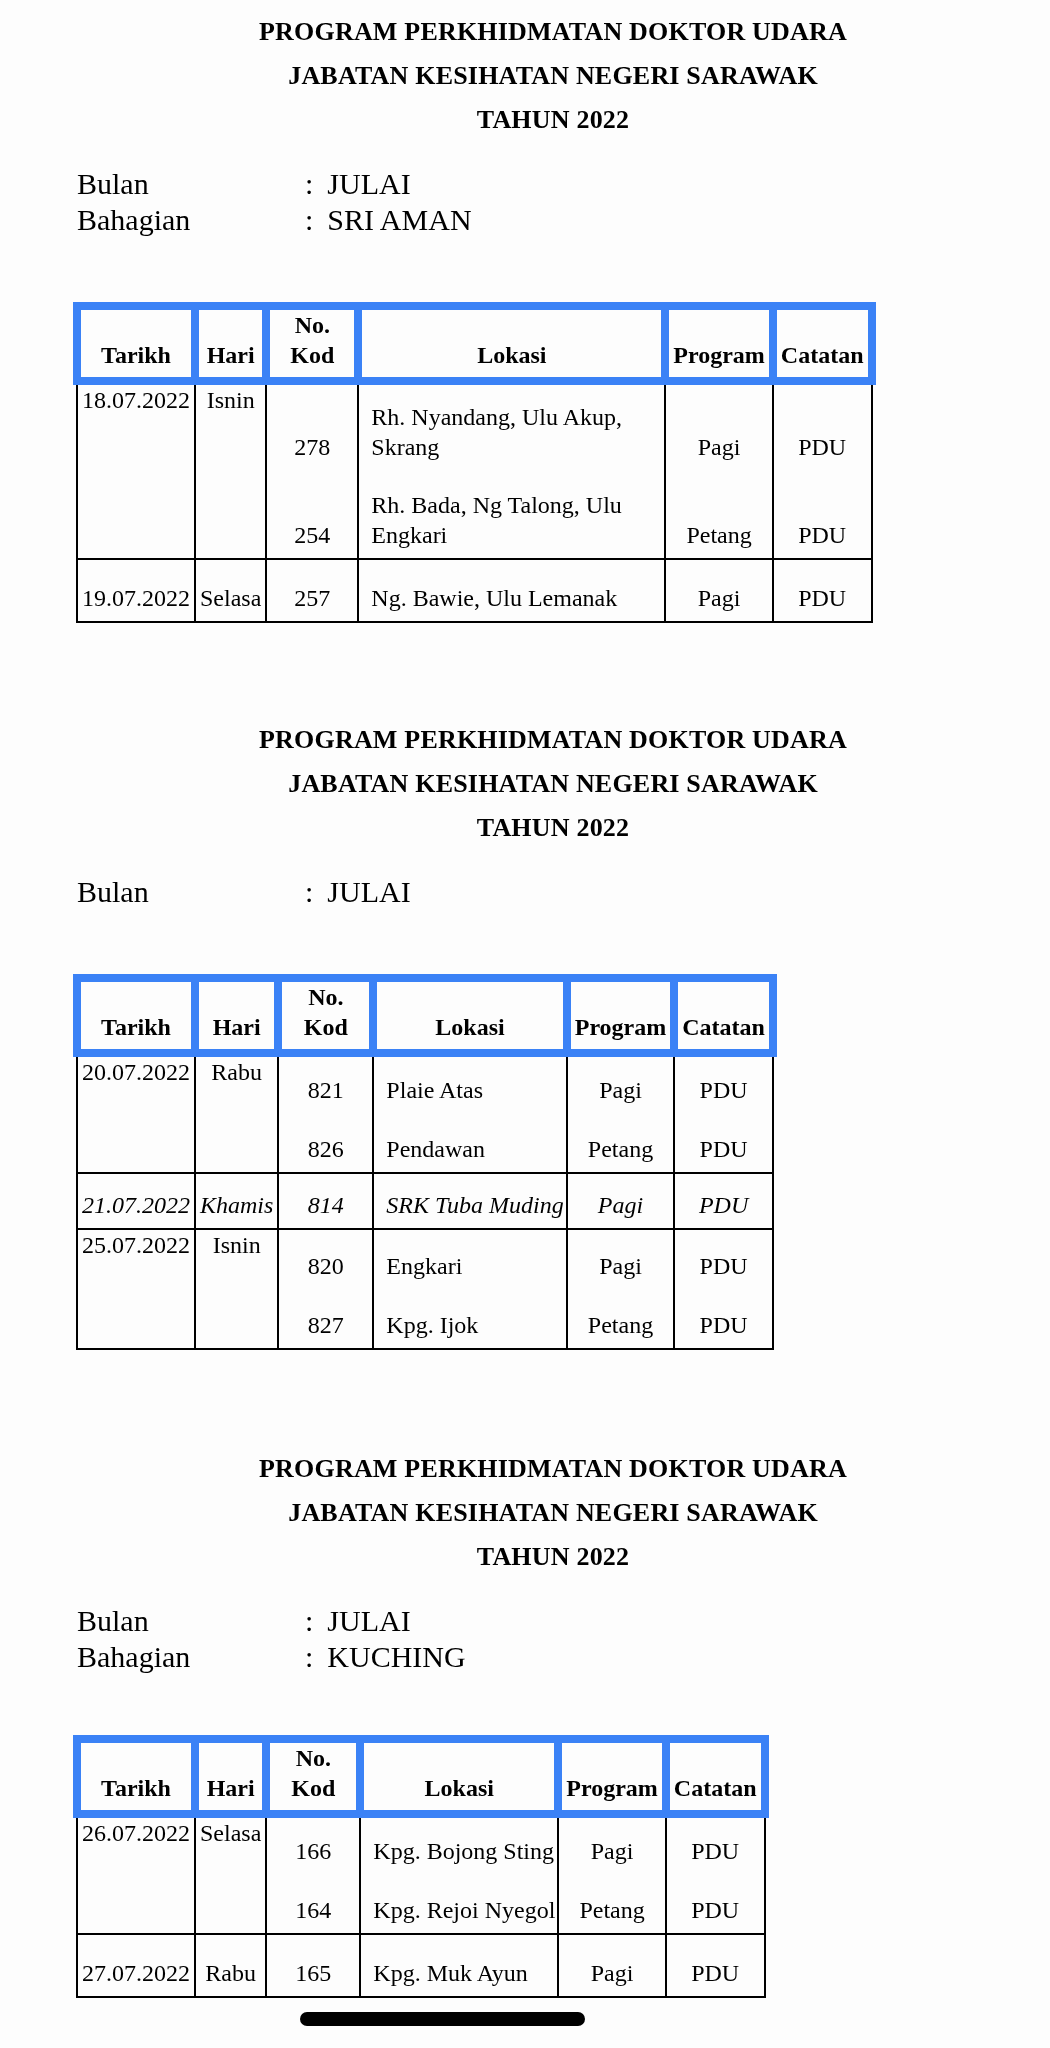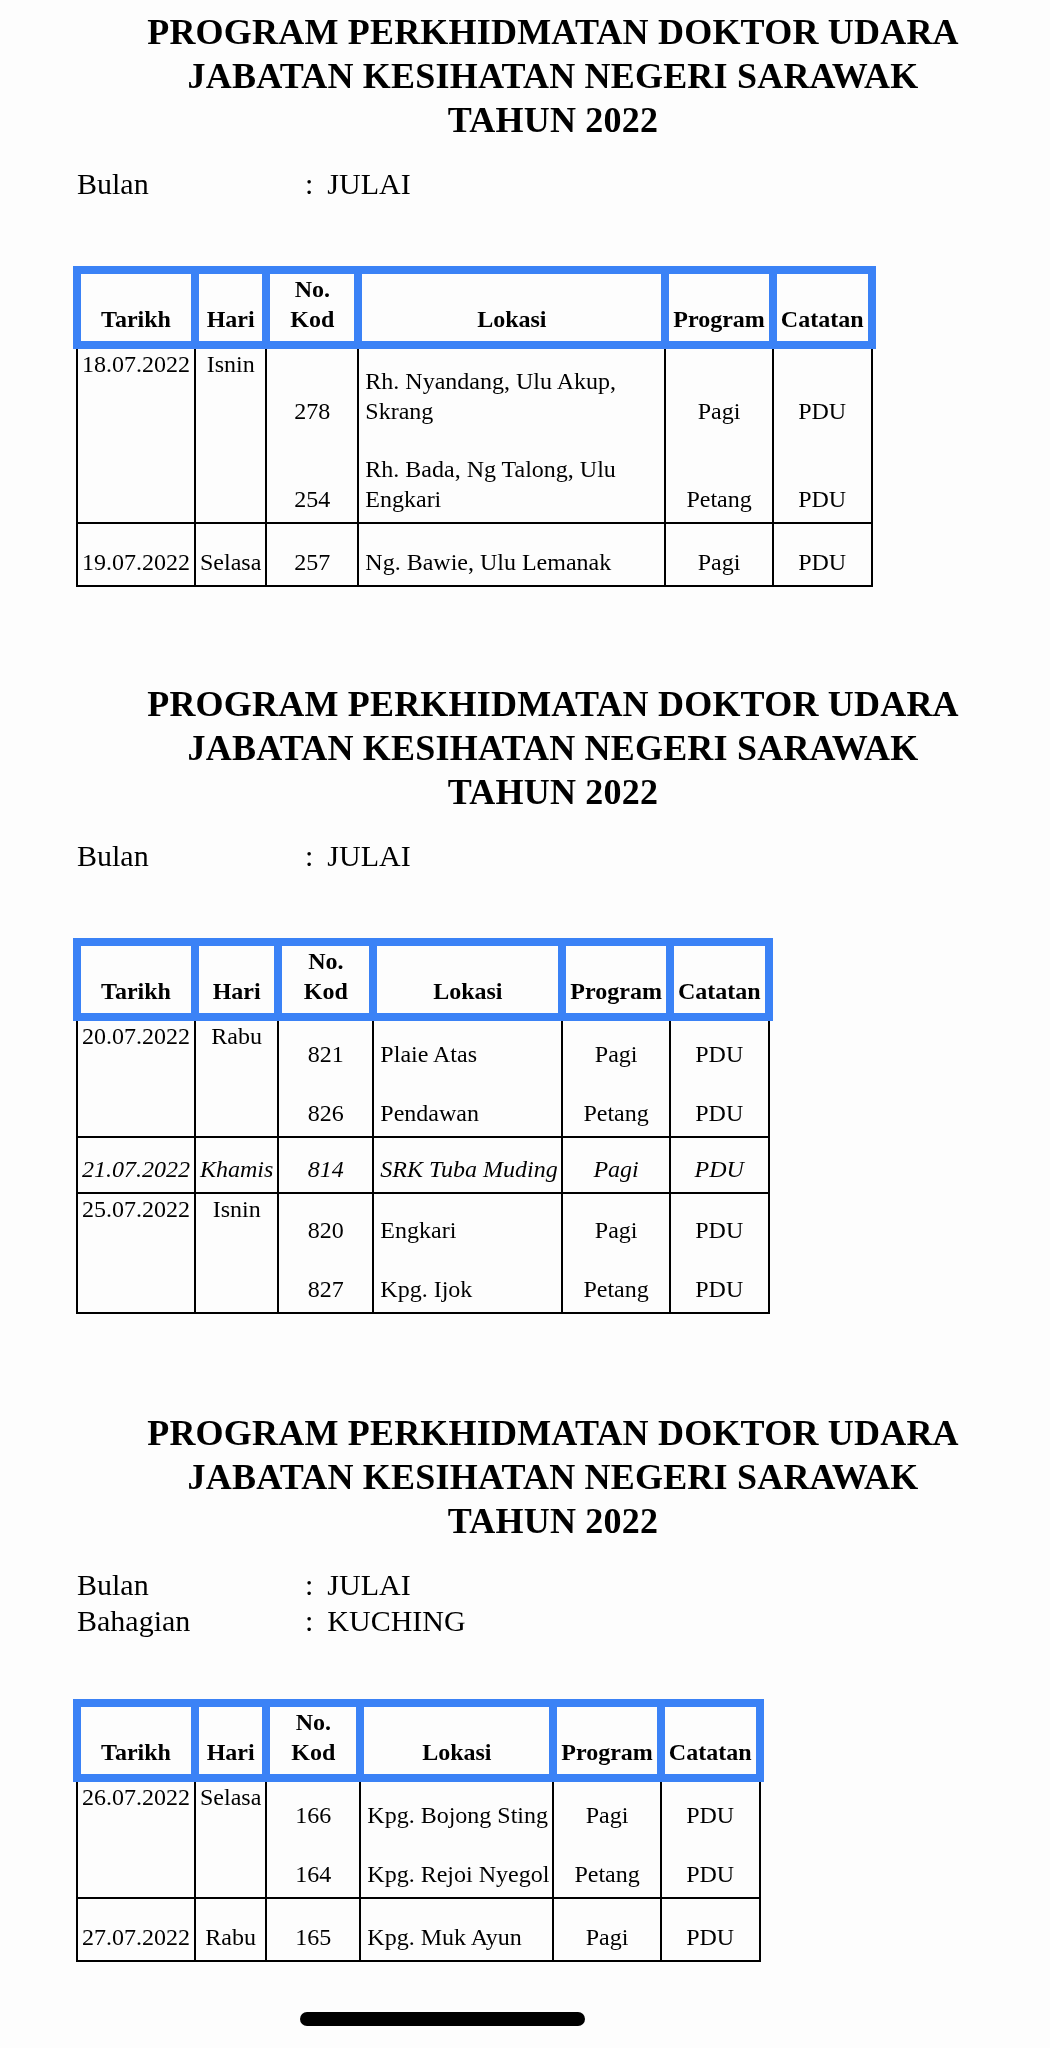--- a/index.html
+++ b/index.html
@@ -7,21 +7,21 @@
   body {
     width:1050px; height:2048px;
     background:#fdfdfd; color:#000;
     font-family:"Liberation Serif","DejaVu Serif",serif;
     overflow:hidden;
   }
   .sheet { position:relative; width:1050px; height:2048px; padding:10px 17px 0 73px; }
 
   .doc-title {
     width:960px; text-align:center;
-    font-weight:bold; font-size:36px; line-height:44px;
+    font-weight:bold; font-size:26px; line-height:44px;
     letter-spacing:0.2px;
   }
   .meta { margin-top:24px; padding-left:4px; font-size:30px; font-weight:normal; line-height:36px; }
   .meta-line { white-space:nowrap; }
   .meta-label { display:inline-block; width:228px; }
   .colon { display:inline-block; margin-right:14px; }
 
   table.sched { border-collapse:collapse; table-layout:fixed; border:2px solid #000; }
   .sched-1, .sched-2 { margin-top:64px; }
   .sched-3 { margin-top:60px; }
@@ -30,21 +30,21 @@
     vertical-align:bottom;
     padding:0 4px 8px 4px;
     text-align:center;
   }
   .sched th {
     border:8px solid #3b82f6;
     font-weight:bold; padding-bottom:7px;
   }
   .sched td { border-left:2px solid #000; border-right:2px solid #000; border-top:none; border-bottom:none; }
   .sched tr.group-first td { border-top:2px solid #000; }
-  .sched td.lokasi { text-align:left; padding-left:6px; padding-right:2px; }
+  .sched td.lokasi { text-align:left; padding-left:12px; padding-right:2px; }
   .sched td.anchor-top { vertical-align:top; }
   .lokasi-line { white-space:nowrap; }
 
   .section-2 { margin-top:95px; }
   .section-3 { margin-top:97px; }
 
   .home-indicator {
     position:absolute; left:300px; top:2012px;
     width:285px; height:14px; border-radius:7px;
     background:#000;
@@ -57,20 +57,23 @@
 
   <section class="doc-section section-1">
     <div class="doc-title">
       <div>PROGRAM PERKHIDMATAN DOKTOR UDARA</div>
       <div>JABATAN KESIHATAN NEGERI SARAWAK</div>
       <div>TAHUN 2022</div>
     </div>
     <div class="meta">
       <div class="meta-line">
         <span class="meta-label">Bulan</span><span class="colon">:</span><span class="meta-value">JULAI</span>
+      </div>
+      <div class="meta-line">
+        <span class="meta-label">Bahagian</span><span class="colon">:</span><span class="meta-value">SRI AMAN</span>
       </div>
     </div>
     <table class="sched sched-1">
         <colgroup>
           <col style="width: 117px;">
           <col style="width: 68px;">
           <col style="width: 92px;">
           <col style="width: 307px;">
           <col style="width: 102px;">
           <col style="width: 91px;">

